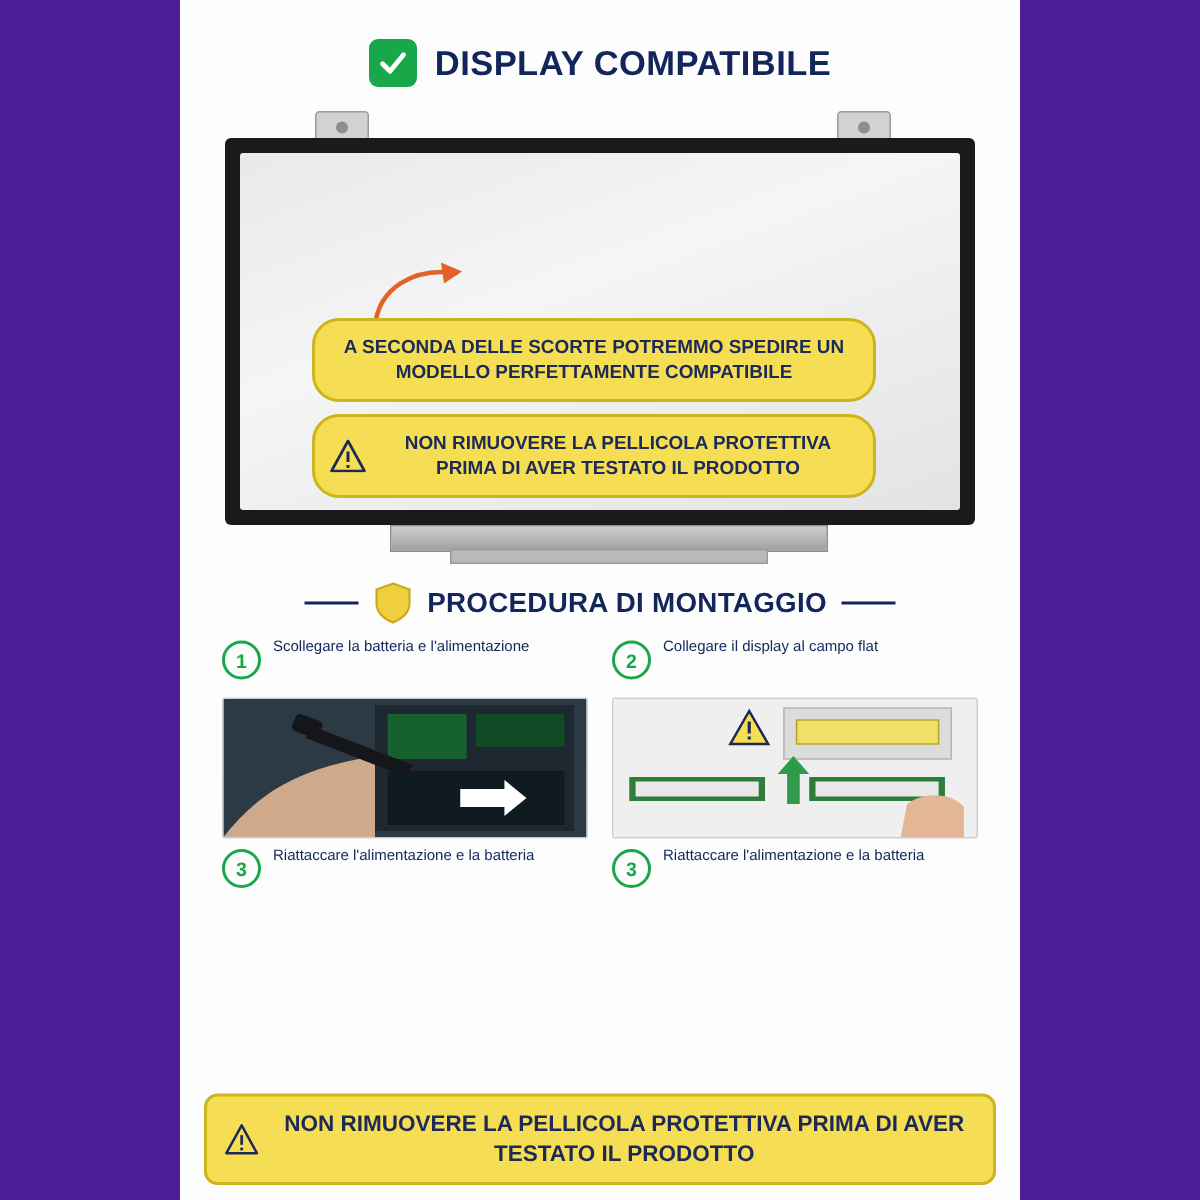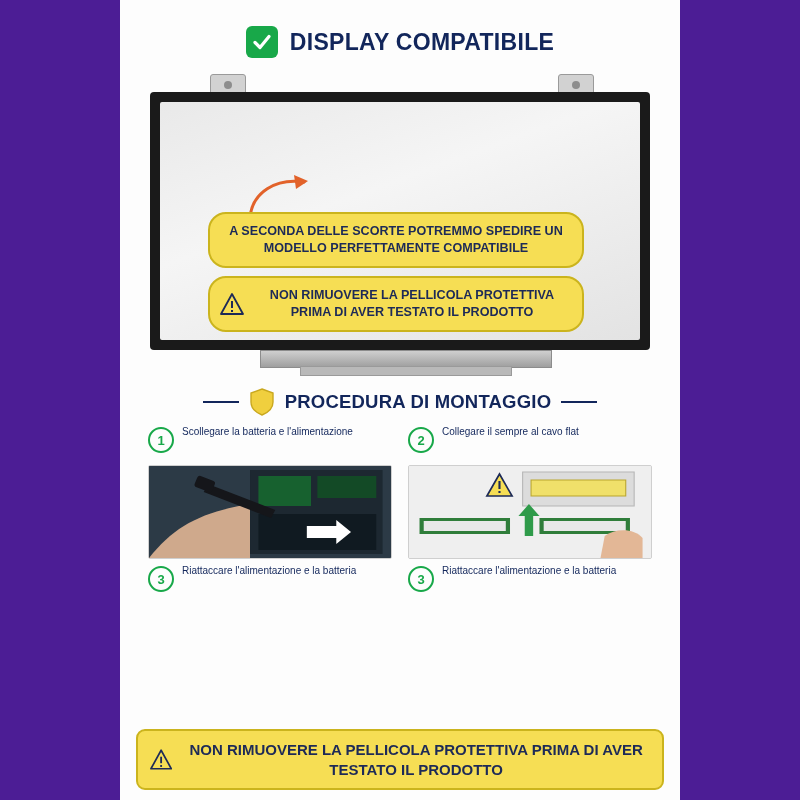--- a/index.html
+++ b/index.html
@@ -299,21 +299,21 @@
 
     <div class="steps">
 
       <div class="step">
         <span class="step-num">1</span>
         <span class="step-text">Scollegare la batteria e l'alimentazione</span>
       </div>
 
       <div class="step">
         <span class="step-num">2</span>
-        <span class="step-text">Collegare il sempre al cavo flat</span>
+        <span class="step-text">Collegare il display al campo flat</span>
       </div>
 
       <div class="photo photo-l">
         <svg width="100%" height="100%" viewBox="0 0 230 92" preserveAspectRatio="none">
           <rect x="0" y="0" width="230" height="92" fill="#2c3a46"></rect>
           <rect x="96" y="4" width="126" height="84" fill="#1d2831"></rect>
           <rect x="104" y="10" width="50" height="30" fill="#17612f"></rect>
           <rect x="160" y="10" width="56" height="22" fill="#134a26"></rect>
           <rect x="104" y="48" width="112" height="36" fill="#101a21"></rect>
           <path d="M0 92 C24 60, 50 46, 96 38 L96 92 Z" fill="#cfa98c"></path>

